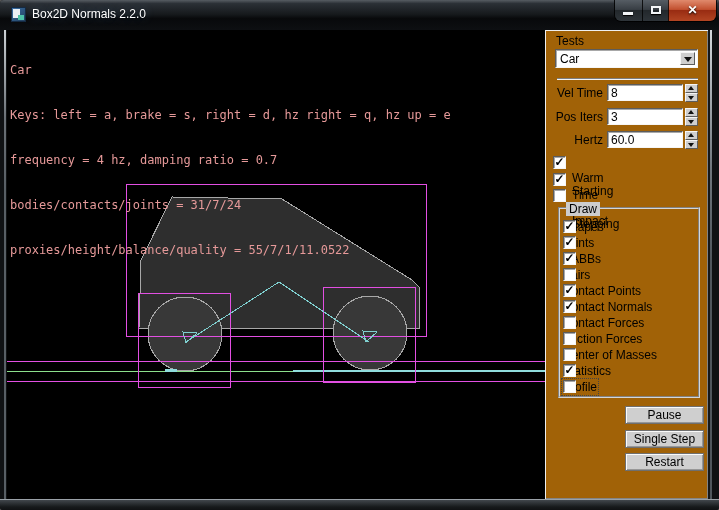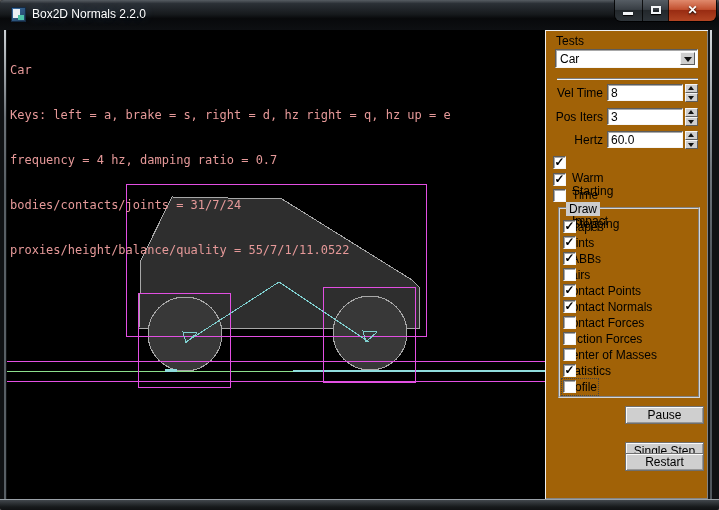--- a/index.html
+++ b/index.html
@@ -247,17 +247,17 @@
           <span class="cblabel">Statistics</span>
         </div>
         <div class="gitem">
           <span class="cb"></span>
           <span class="cblabel focused">Profile</span>
         </div>
       </div>
     </div>
 
     <div class="btn" style="top:376px;">Pause</div>
-    <div class="btn" style="top:412px;">Single Step</div>
+    <div class="btn" style="top:400px;">Single Step</div>
     <div class="btn" style="top:423px;">Restart</div>
 
   </div>
 </div>
 
 </body></html>

